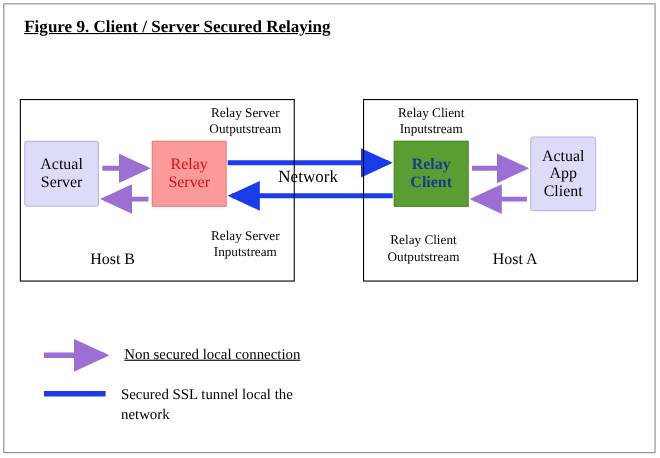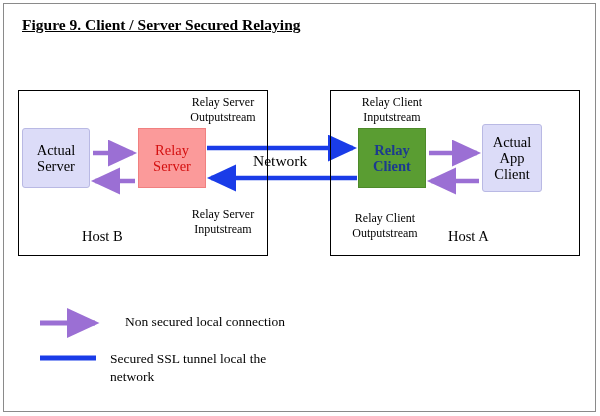--- a/index.html
+++ b/index.html
@@ -115,21 +115,21 @@
     white-space: nowrap;
   }
 
   .legend-text {
     position: absolute;
     font-size: 13.5px;
     line-height: 1.3;
     font-family: "Liberation Serif", serif;
     white-space: pre-line;
   }
-  #legend-1-text { left: 125px; top: 313px; width: 260px; }
+  #legend-1-text { left: 113px; top: 313px; width: 260px; text-decoration: underline; }
   #legend-2-text { left: 110px; top: 350px; width: 230px; }
 </style>
 </head>
 <body>
 
 <div class="frame"></div>
 
 <div class="title">Figure 9. Client / Server Secured Relaying</div>
 
 <svg id="canvas" viewBox="0 0 600 416" xmlns="http://www.w3.org/2000/svg">

